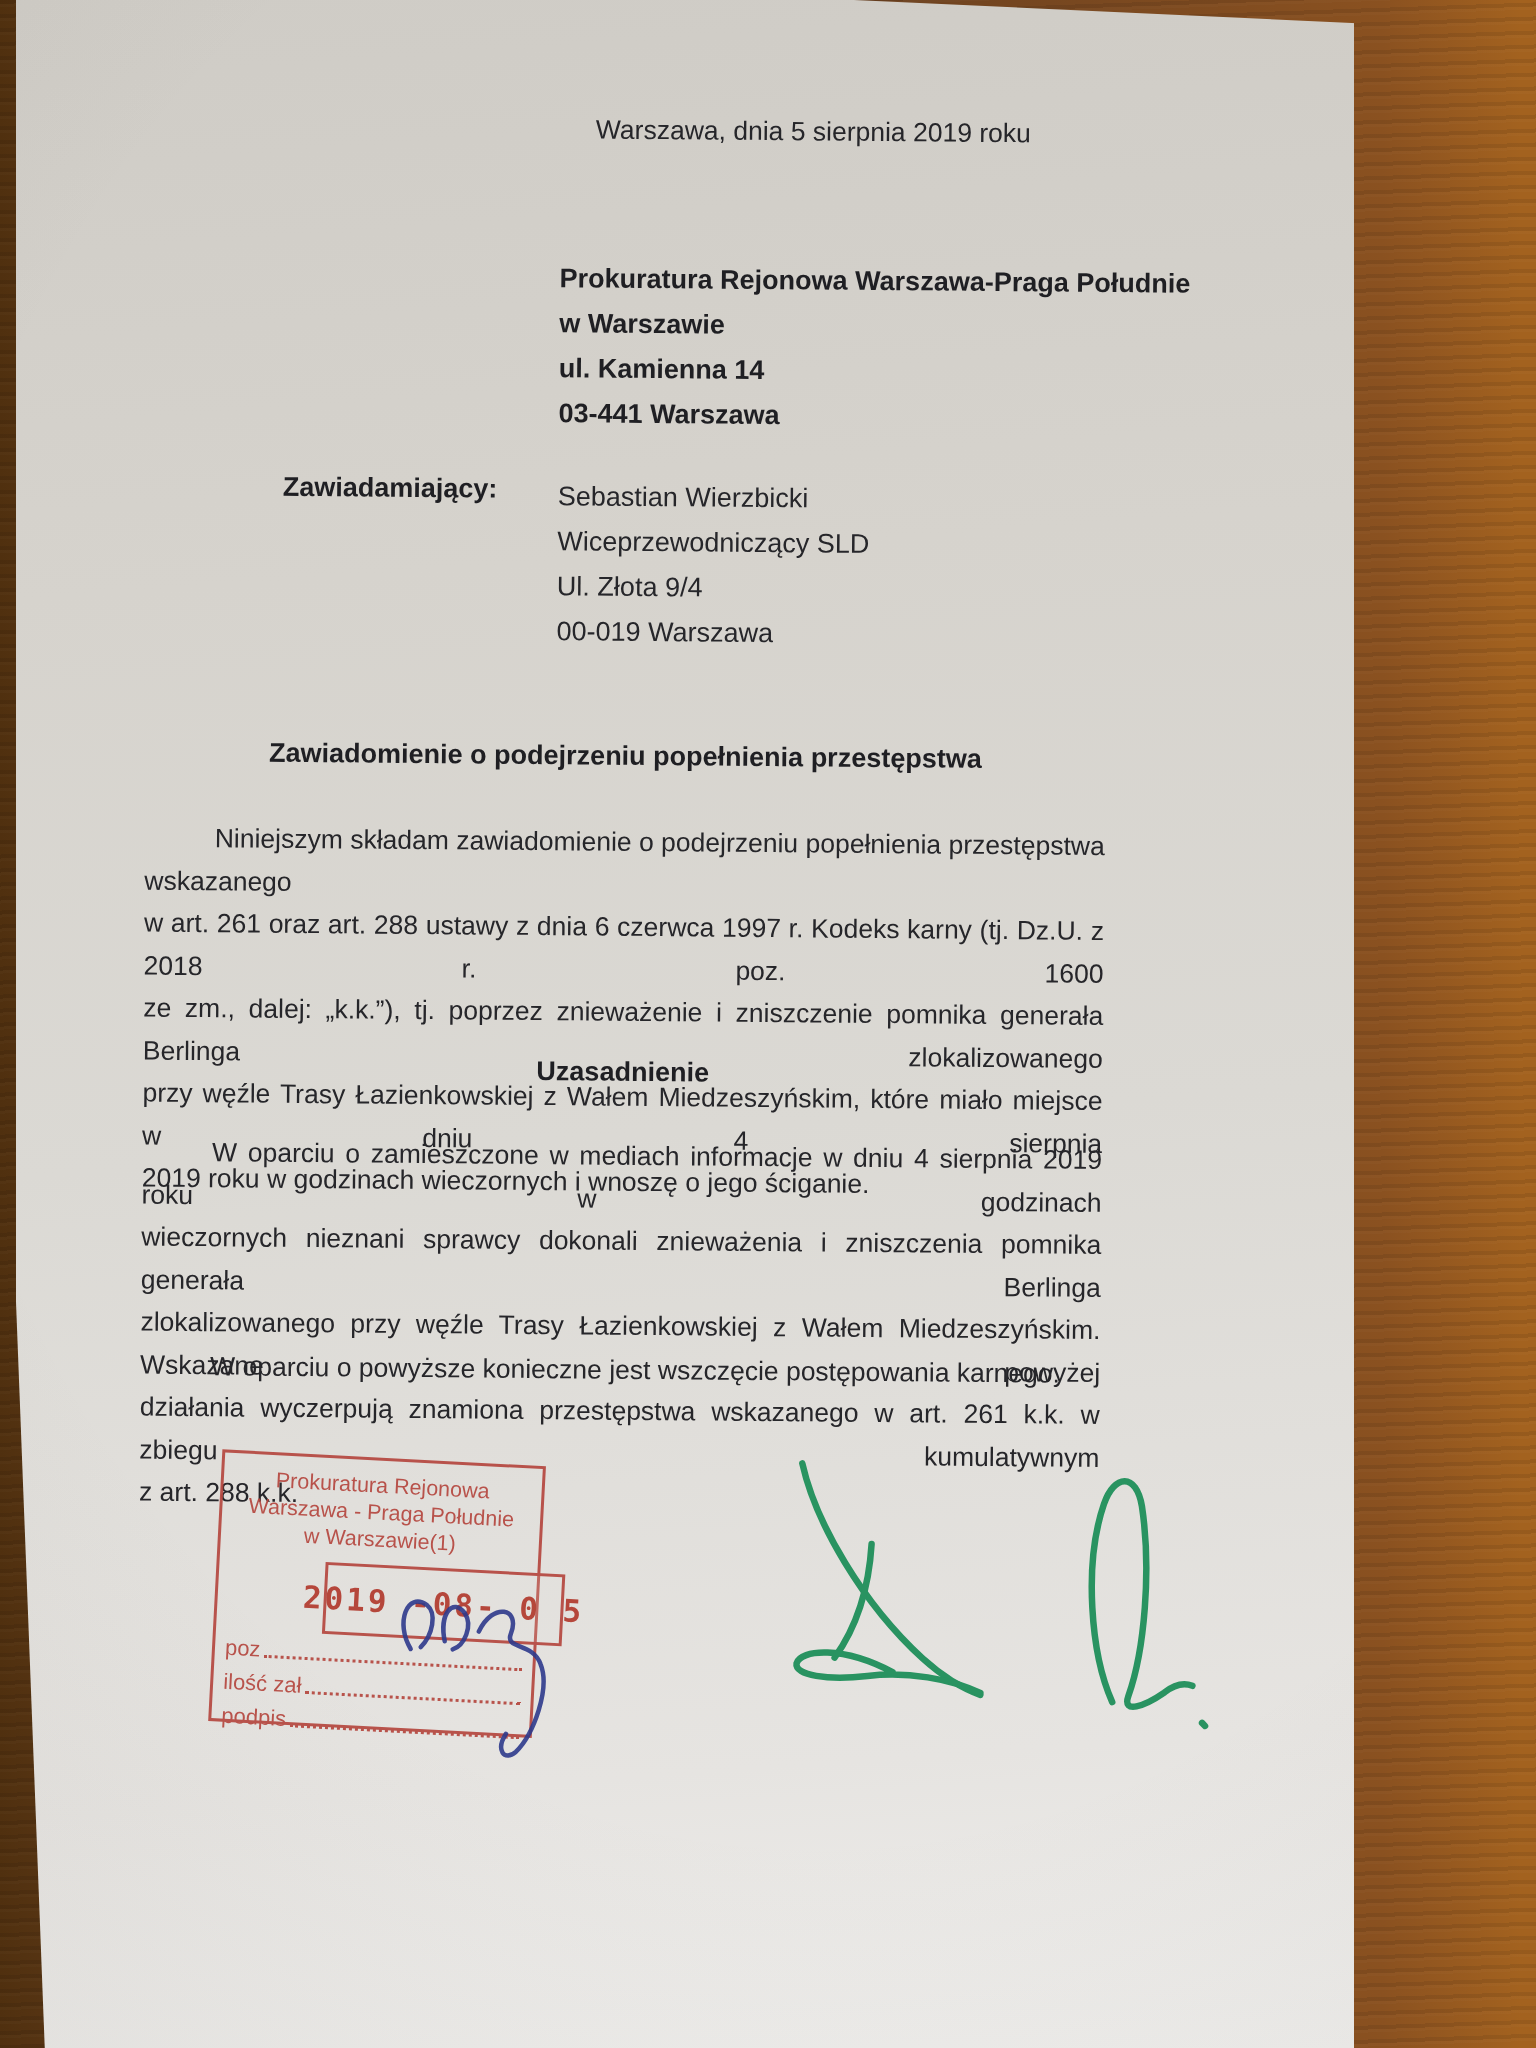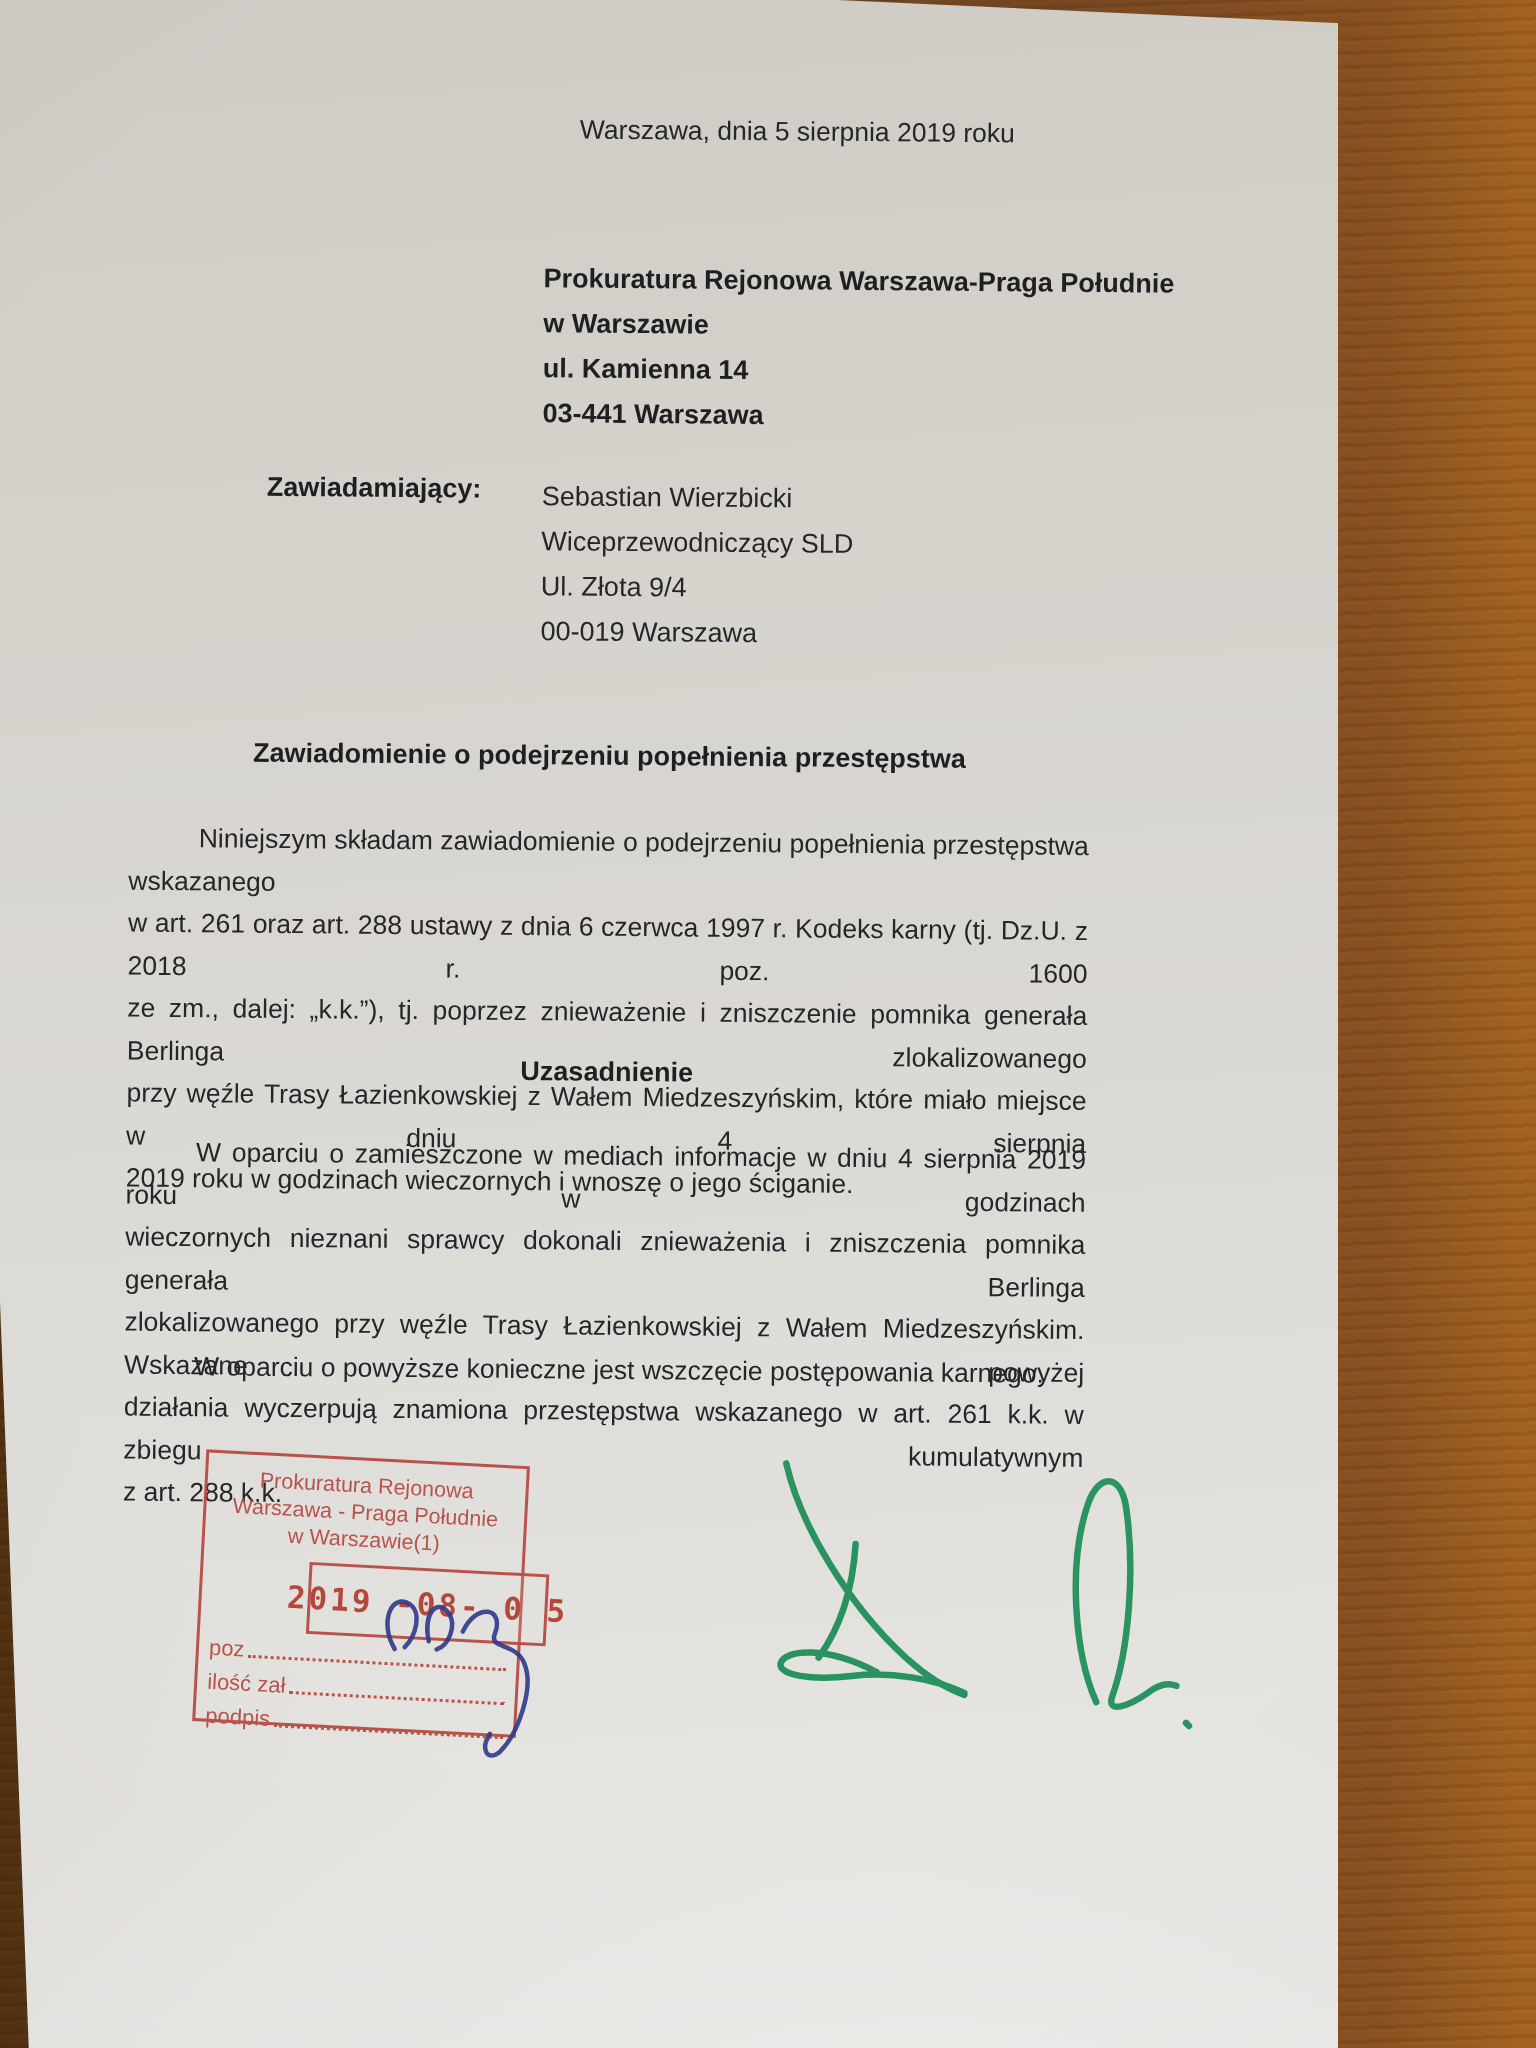--- a/index.html
+++ b/index.html
@@ -9,21 +9,21 @@
     background:linear-gradient(90deg,#50300f 0%,#5f3a18 8%,#6b4120 55%,#8a5120 90%,#a3621f 99%);
   }
   
   .wood-grain{
     position:absolute;inset:0;
     background:repeating-linear-gradient(178deg,rgba(0,0,0,.14) 0 4px,rgba(255,255,255,.03) 4px 7px,transparent 7px 14px);
     opacity:.55;
   }
   
   .paper{
-    position:absolute;left:0;top:0;width:1338px;height:2048px;
+    position:absolute;left:16px;top:0;width:1338px;height:2048px;
     background:linear-gradient(176deg,#cfccc6 0%,#d6d3cd 28%,#dbd9d4 55%,#e6e4e1 85%,#efeeec 100%);
     clip-path:polygon(-30px -40px,1532px 32px,1506px 2060px,30px 2080px,-2px 1250px);
   }
   .paper-shade{
     position:absolute;inset:0;
     background:radial-gradient(120% 90% at 60% 40%,transparent 55%,rgba(90,85,75,.10) 100%);
   }
   .content{position:absolute;inset:0;color:#26262a;transform:rotate(.5deg);transform-origin:60px 120px;}
   .line{position:absolute;font-size:26.5px;white-space:nowrap;}
   .bold{font-weight:bold;color:#1f1f23;}

